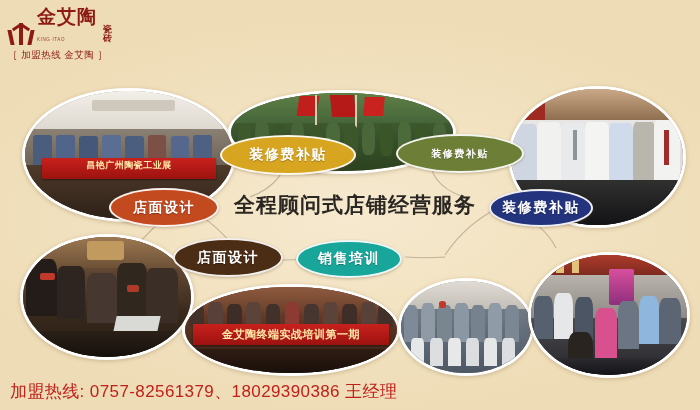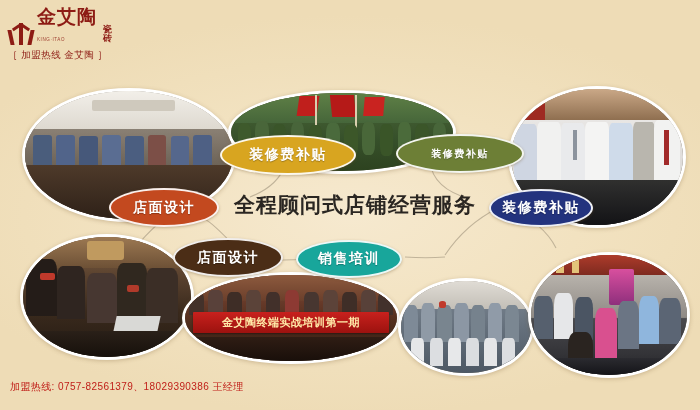--- a/index.html
+++ b/index.html
@@ -72,21 +72,21 @@
   
   #center-title{
     position:absolute;left:224px;top:188px;width:262px;height:34px;
     display:flex;align-items:center;justify-content:center;
     font-size:21px;font-weight:bold;color:#2a2622;letter-spacing:1px;
     white-space:nowrap;
   }
 
   
   #footer{position:absolute;left:10px;top:380px;}
-  #hotline{font-size:10px;color:#c0201a;letter-spacing:.4px;white-space:nowrap;text-align:right;}
+  #hotline{font-size:17px;color:#c0201a;letter-spacing:.4px;white-space:nowrap;text-align:right;}
 
   
   .redbanner{
     position:absolute;background:linear-gradient(180deg,#c8211d,#9c120f);
     color:#ffe9a8;font-weight:bold;text-align:center;overflow:hidden;
     box-shadow:0 1px 2px rgba(0,0,0,.4);
   }
 </style>
 </head>
 <body>
@@ -138,20 +138,23 @@
       <b style="left:0;top:30%;width:100%;height:30%;background:linear-gradient(180deg,#8a8074,#6b6155);"></b>
       <b style="left:4%;top:34%;width:9%;height:26%;background:#4a5d7c;border-radius:3px;"></b>
       <b style="left:15%;top:34%;width:9%;height:26%;background:#51648a;border-radius:3px;"></b>
       <b style="left:26%;top:35%;width:9%;height:25%;background:#46587a;border-radius:3px;"></b>
       <b style="left:37%;top:34%;width:9%;height:26%;background:#5a6d92;border-radius:3px;"></b>
       <b style="left:48%;top:35%;width:9%;height:25%;background:#4b5e80;border-radius:3px;"></b>
       <b style="left:59%;top:34%;width:9%;height:26%;background:#7c4f47;border-radius:3px;"></b>
       <b style="left:70%;top:35%;width:9%;height:25%;background:#55678c;border-radius:3px;"></b>
       <b style="left:81%;top:34%;width:9%;height:26%;background:#4e6084;border-radius:3px;"></b>
       <b style="left:0;top:58%;width:100%;height:42%;background:linear-gradient(180deg,#4e3a2a,#2e2118);"></b>
+    </div>
+    <div class="redbanner" style="left:8%;top:52%;width:84%;height:17%;font-size:9px;line-height:15px;letter-spacing:.5px;border-radius:1px;">
+      <span>昌艳广州陶瓷工业展</span>
     </div>
   </div>
 
   <div class="photo" style="left:228px;top:90px;width:222px;height:78px;">
     <div class="ph-inner" style="background:linear-gradient(180deg,#4e6b39 0%,#3f5a30 35%,#36502a 60%,#2d421f 100%);">
       <b style="left:0;top:0;width:100%;height:38%;background:linear-gradient(180deg,#5f8046,#46663a);"></b>
       <b style="left:30%;top:4%;width:9%;height:26%;background:#c01f1c;transform:skewX(-8deg);"></b>
       <b style="left:45%;top:2%;width:11%;height:28%;background:#b51a18;transform:skewX(6deg);"></b>
       <b style="left:60%;top:5%;width:9%;height:24%;background:#c92320;transform:skewX(-5deg);"></b>
       <b style="left:38%;top:3%;width:2px;height:46%;background:#d9cfae;"></b>
@@ -197,21 +200,21 @@
       <b style="left:38%;top:30%;width:18%;height:42%;background:#473731;border-radius:20% 20% 0 0;"></b>
       <b style="left:56%;top:22%;width:18%;height:46%;background:#30281f;border-radius:20% 20% 0 0;"></b>
       <b style="left:73%;top:26%;width:19%;height:46%;background:#3b2e26;border-radius:20% 20% 0 0;"></b>
       <b style="left:10%;top:30%;width:9%;height:6%;background:#c0392b;border-radius:2px;"></b>
       <b style="left:62%;top:40%;width:7%;height:6%;background:#b03a2a;border-radius:2px;"></b>
       <b style="left:55%;top:66%;width:26%;height:13%;background:#d9d9d6;transform:skewX(-12deg);"></b>
       <b style="left:0;top:78%;width:100%;height:22%;background:linear-gradient(180deg,#2a2018,#16100b);"></b>
     </div>
   </div>
 
-  <div class="photo" style="left:182px;top:272px;width:212px;height:86px;">
+  <div class="photo" style="left:182px;top:284px;width:212px;height:86px;">
     <div class="ph-inner" style="background:linear-gradient(180deg,#7e4a36 0%,#6a3b2a 28%,#54301f 52%,#2c1a12 100%);">
       <b style="left:0;top:0;width:100%;height:30%;background:linear-gradient(180deg,#8d5a3e,#6b3f2b);"></b>
       <b style="left:2%;top:20%;width:7%;height:26%;background:#43312a;border-radius:30% 30% 0 0;"></b>
       <b style="left:11%;top:18%;width:7%;height:28%;background:#59413a;border-radius:30% 30% 0 0;"></b>
       <b style="left:20%;top:20%;width:7%;height:26%;background:#3e2d26;border-radius:30% 30% 0 0;"></b>
       <b style="left:29%;top:17%;width:7%;height:29%;background:#5b4339;border-radius:30% 30% 0 0;"></b>
       <b style="left:38%;top:20%;width:7%;height:26%;background:#42302a;border-radius:30% 30% 0 0;"></b>
       <b style="left:47%;top:18%;width:7%;height:28%;background:#8d3a33;border-radius:30% 30% 0 0;"></b>
       <b style="left:56%;top:20%;width:7%;height:26%;background:#473630;border-radius:30% 30% 0 0;"></b>
       <b style="left:65%;top:18%;width:7%;height:28%;background:#5c4339;border-radius:30% 30% 0 0;"></b>

